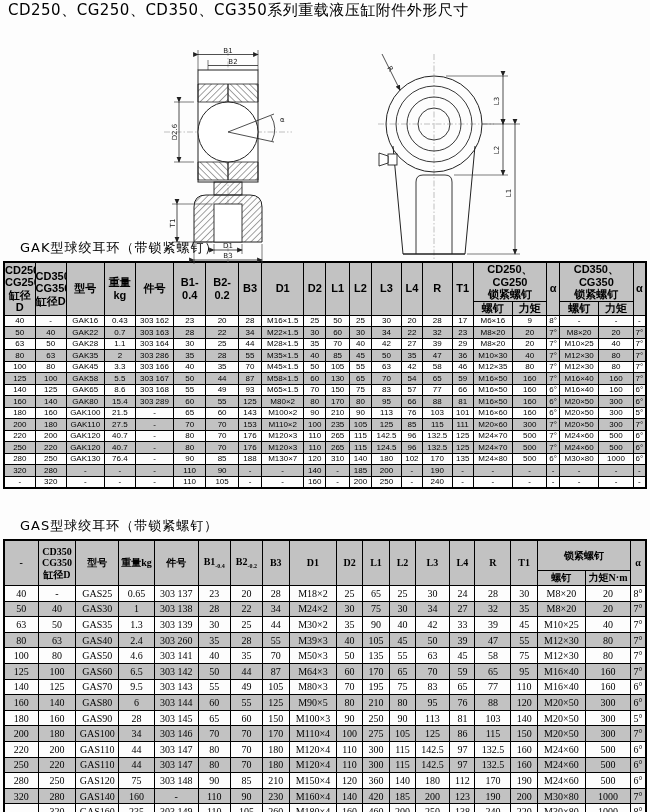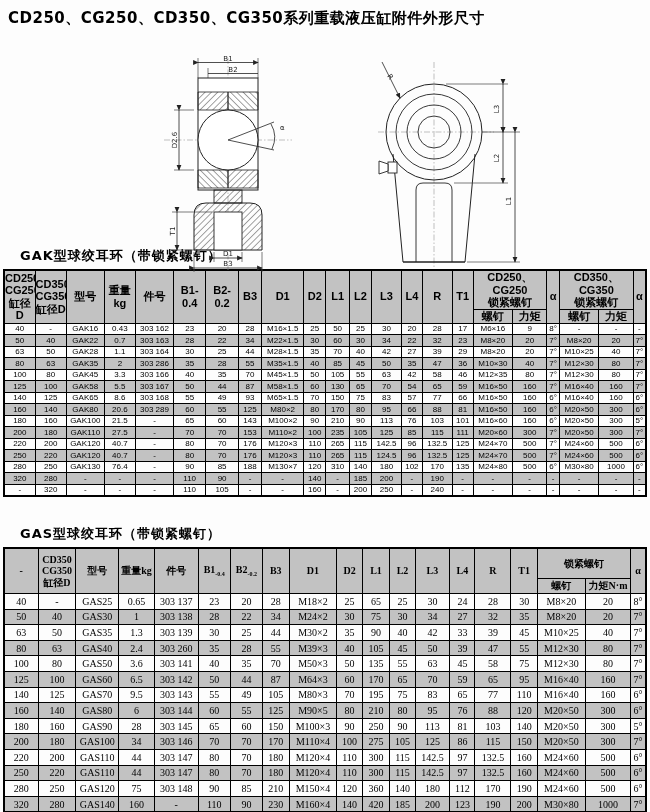--- a/index.html
+++ b/index.html
@@ -1,23 +1,23 @@
 <!DOCTYPE html>
 <html><head>
 <meta charset="utf-8">
 <style>
   html,body{margin:0;padding:0}
   body{width:650px;height:812px;background:#fdfdfd;color:#000;
        font-family:"Liberation Sans",sans-serif;position:relative;overflow:hidden}
-  .title{font-family:"DejaVu Sans",sans-serif;font-weight:bold;font-size:15px;
-         padding:9px 0 0 8px;letter-spacing:.5px}
+  .title{font-family:"DejaVu Sans",sans-serif;font-weight:normal;font-size:15px;
+         padding:1px 0 0 8px;letter-spacing:.5px}
   .drawings{position:relative;height:216px}
   .dwg{position:absolute}
   .dwg text{font-family:"DejaVu Sans",sans-serif;font-size:7px;fill:#222}
-  .section-heading{font-family:"DejaVu Sans",sans-serif;font-weight:bold;font-size:13px;
+  .section-heading{font-family:"DejaVu Sans",sans-serif;font-weight:normal;font-size:13px;
                    letter-spacing:1px;margin:3px 0 4px 20px}
   .mt{margin-top:28px}
   table{border-collapse:collapse;table-layout:fixed;width:644px;margin-left:3px;border:2px solid #000}
   th,td{border:1px solid #000;text-align:center;padding:0;overflow:hidden}
   th{background:#c2c2c2;font-weight:bold;white-space:pre-line;line-height:1.15}
   tbody tr:nth-child(even) td{background:#c2c2c2}
   .t-gak{font-size:8px}
   .t-gak th{font-size:11px}
   .t-gak thead tr:first-child th{height:27px}
   .t-gak thead tr:last-child th{height:11px}
@@ -371,21 +371,21 @@
         <td>160</td>
         <td>6°</td>
         <td>M16×40</td>
         <td>160</td>
         <td>6°</td>
       </tr>
       <tr>
         <td>160</td>
         <td>140</td>
         <td>GAK80</td>
-        <td>20.6</td>
+        <td>15.4</td>
         <td>303 289</td>
         <td>60</td>
         <td>55</td>
         <td>125</td>
         <td>M80×2</td>
         <td>80</td>
         <td>170</td>
         <td>80</td>
         <td>95</td>
         <td>66</td>
@@ -703,21 +703,21 @@
         <td>47</td>
         <td>55</td>
         <td>M12×30</td>
         <td>80</td>
         <td>7°</td>
       </tr>
       <tr>
         <td>100</td>
         <td>80</td>
         <td>GAS50</td>
-        <td>3.6</td>
+        <td>4.6</td>
         <td>303 141</td>
         <td>40</td>
         <td>35</td>
         <td>70</td>
         <td>M50×3</td>
         <td>50</td>
         <td>135</td>
         <td>55</td>
         <td>63</td>
         <td>45</td>

